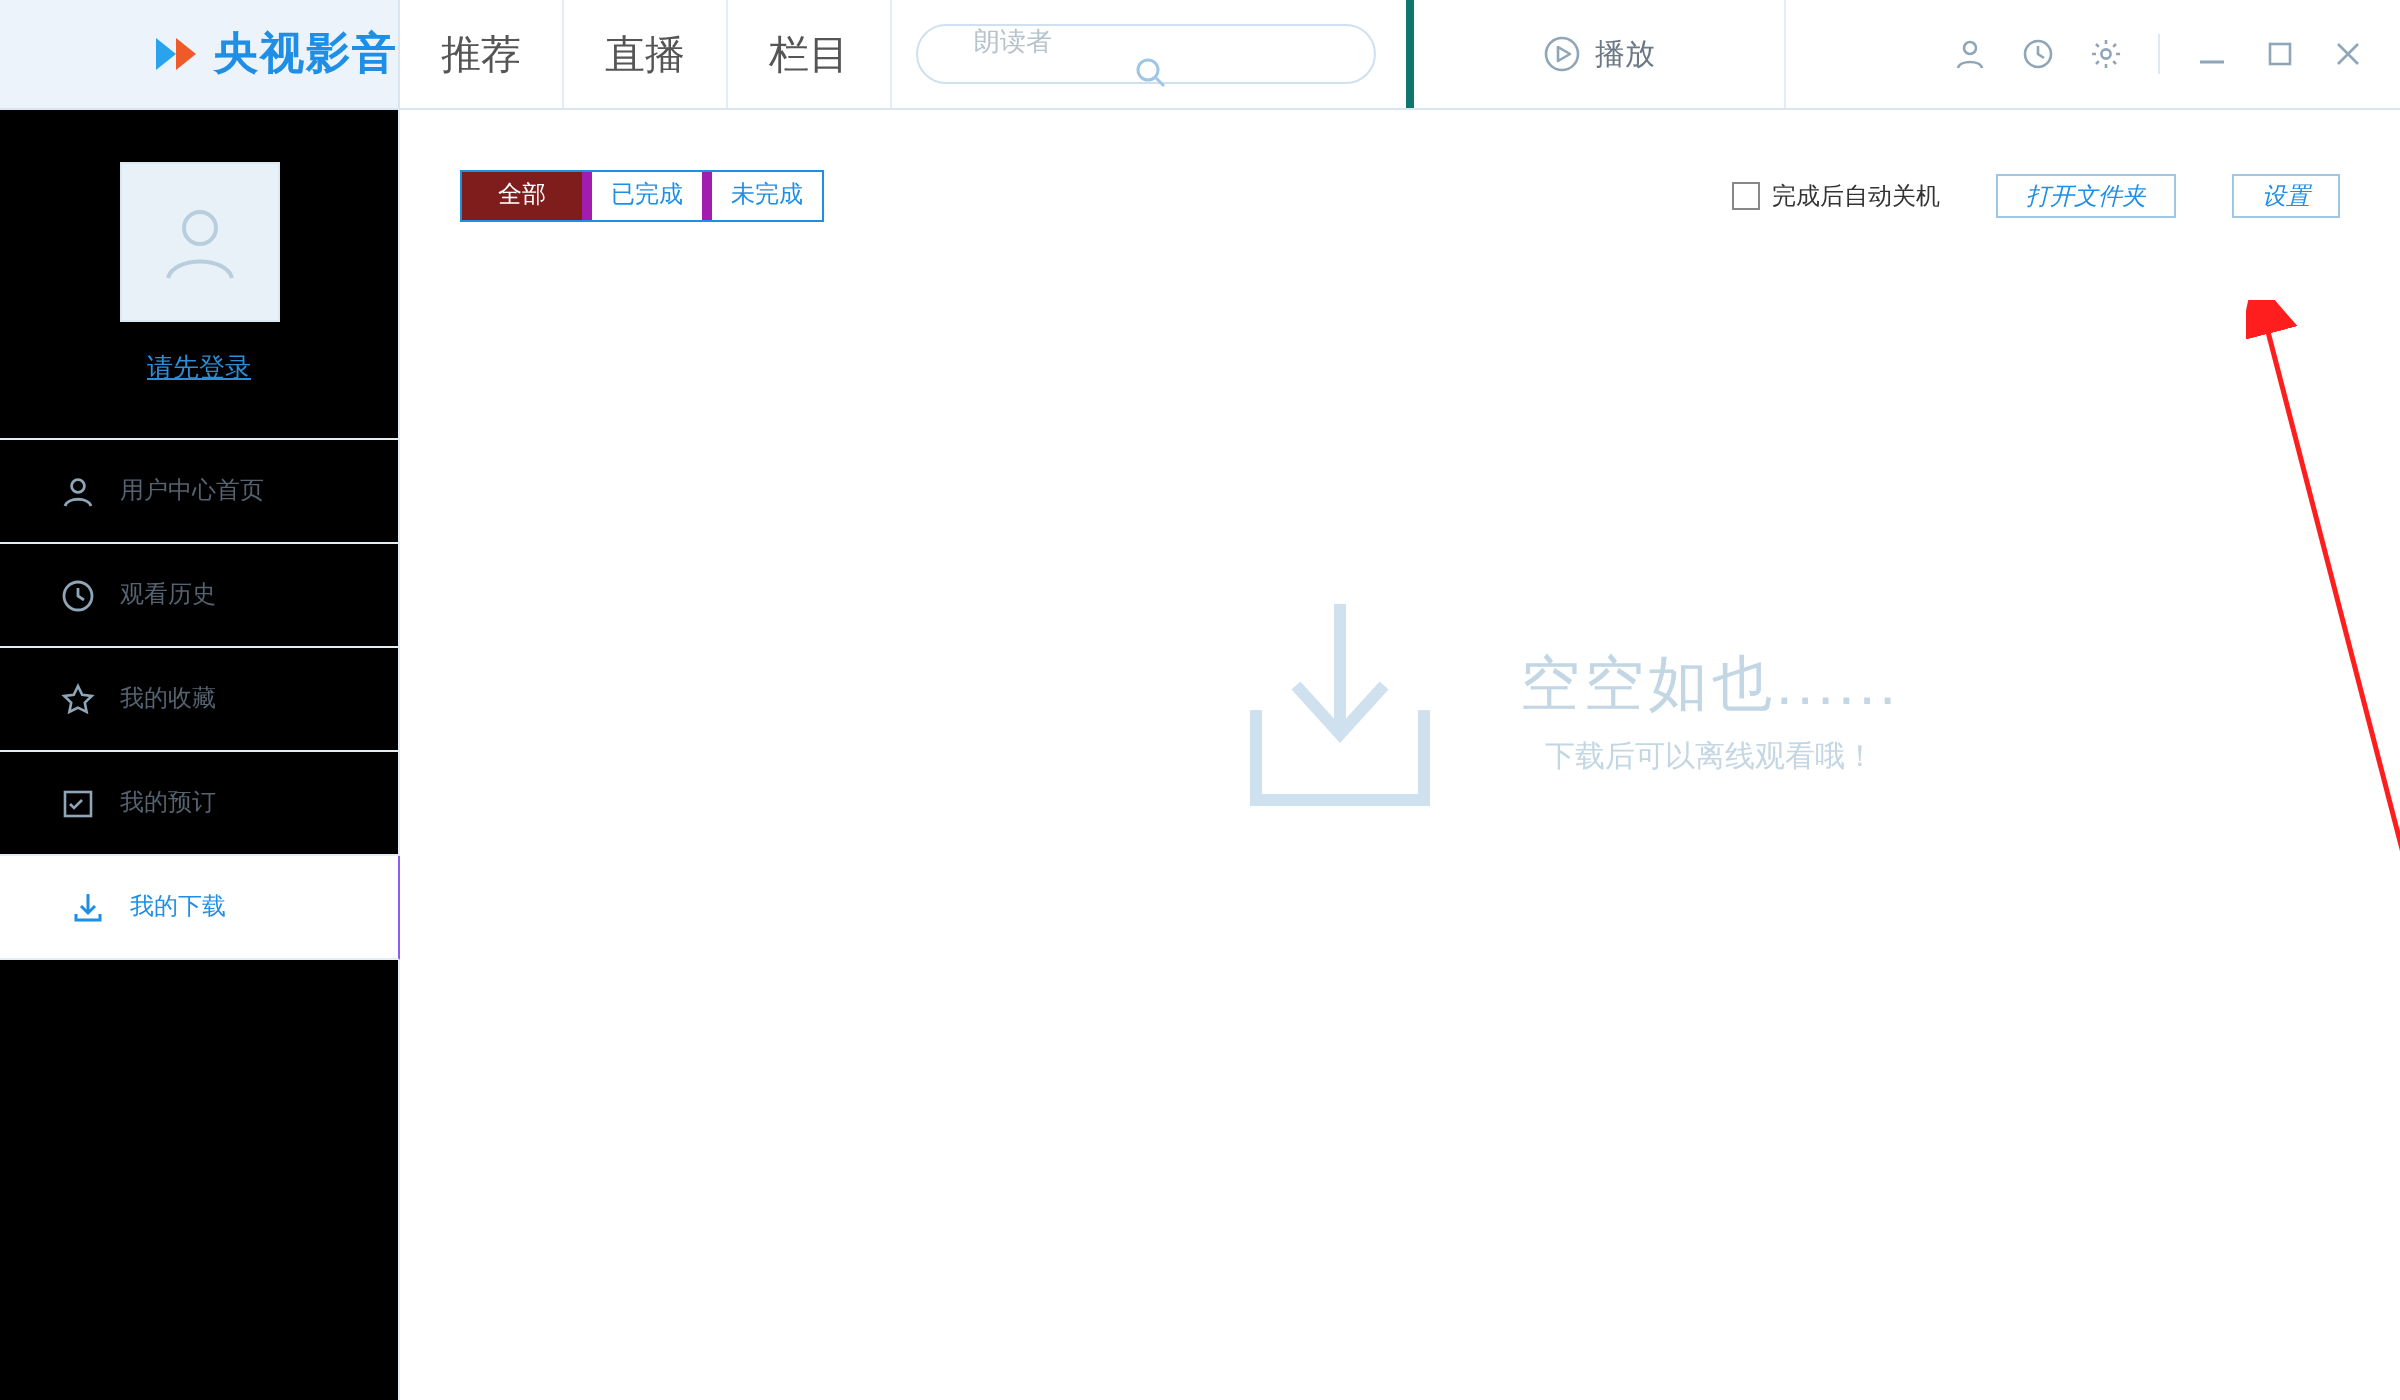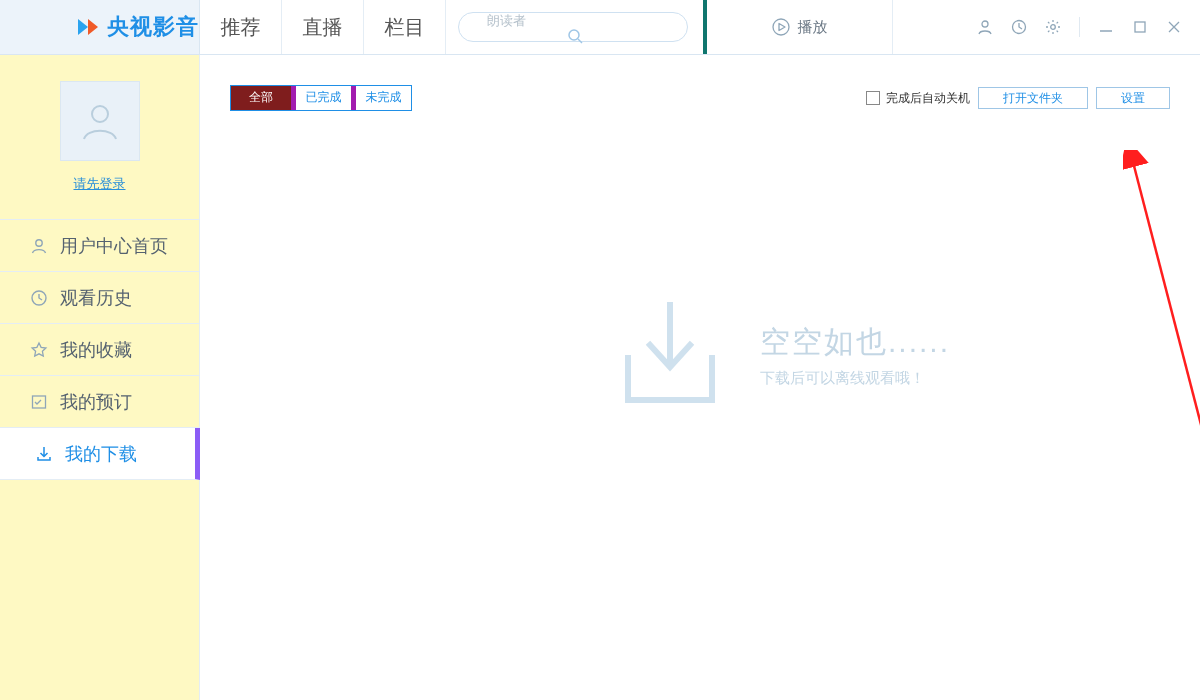--- a/index.html
+++ b/index.html
@@ -98,21 +98,21 @@
 
   
   .body {
     display:flex;
     height: calc(700px - 55px);
   }
 
   
   .sidebar {
     width:200px;
-    background:#fef9c3;
+    background:#000000;
     border-right:1px solid #e4edf5;
     display:flex;
     flex-direction:column;
   }
   .profile {
     height:165px;
     display:flex;
     flex-direction:column;
     align-items:center;
     justify-content:center;
@@ -130,30 +130,30 @@
     color:#2a8fd8;
     text-decoration:underline;
     cursor:pointer;
   }
   .side-item {
     height:52px;
     display:flex;
     align-items:center;
     gap:12px;
     padding-left:30px;
-    font-size:18px;
+    font-size:12px;
     color:#556270;
     border-bottom:1px solid #e4edf5;
     cursor:pointer;
   }
   .side-item .sic { width:18px;height:18px; color:#8fa6b8; display:flex;align-items:center;justify-content:center;}
   .side-item.active {
     background:#fff;
     color:#1f8fe6;
-    border-right:5px solid #8b5cf6;
+    border-right:1px solid #8b5cf6;
     margin-right:-1px;
     padding-left:35px;
   }
   .side-item.active .sic { color:#1f8fe6; }
 
   
   .main { flex:1; position:relative; background:#fff; }
 
   .toolbar {
     display:flex;
@@ -166,51 +166,52 @@
     font-size:12px; text-align:center;
     color:#1f8fe6; cursor:pointer;
   }
   .filter-btn + .filter-btn { border-left:5px solid #a21caf; }
   .filter-btn.active { background:#7f1d1d; color:#fff; }
 
   .toolbar-right {
     margin-left:auto;
     display:flex;
     align-items:center;
-    gap:8px;
+    gap:28px;
   }
   .chk {
     display:flex;align-items:center;gap:6px;
     font-size:12px;color:#333;cursor:pointer;
   }
   .chk .box {
     width:14px;height:14px;border:1px solid #888;background:#fff;
   }
   .link-btn {
     height:22px;line-height:20px;
-    padding:0 24px;
+    padding:0 14px;
     border:1px solid #9fc6e6;
     font-size:12px;
     color:#1f8fe6;
     cursor:pointer;
+    font-style:italic;
   }
 
   .empty {
     position:absolute;
     top:300px;
     left:calc(50% - 90px);
     transform:translateY(-50%);
     display:flex;
     align-items:center;
     gap:30px;
     color:#c0d5e4;
   }
   .empty-icon { width:120px;height:120px; }
   .empty-title { font-size:30px; letter-spacing:2px; color:#c3d6e4; }
-  .empty-sub { font-size:15px; color:#c3d6e4; margin-top:6px;}
+  .empty-sub { font-size:15px; color:#c3d6e4; margin-top:6px;text-align:center;}
 
   
   .arrow {
     position:absolute;
     top:95px;
     left:923px;
     pointer-events:none;
   }
 </style>
 </head>

